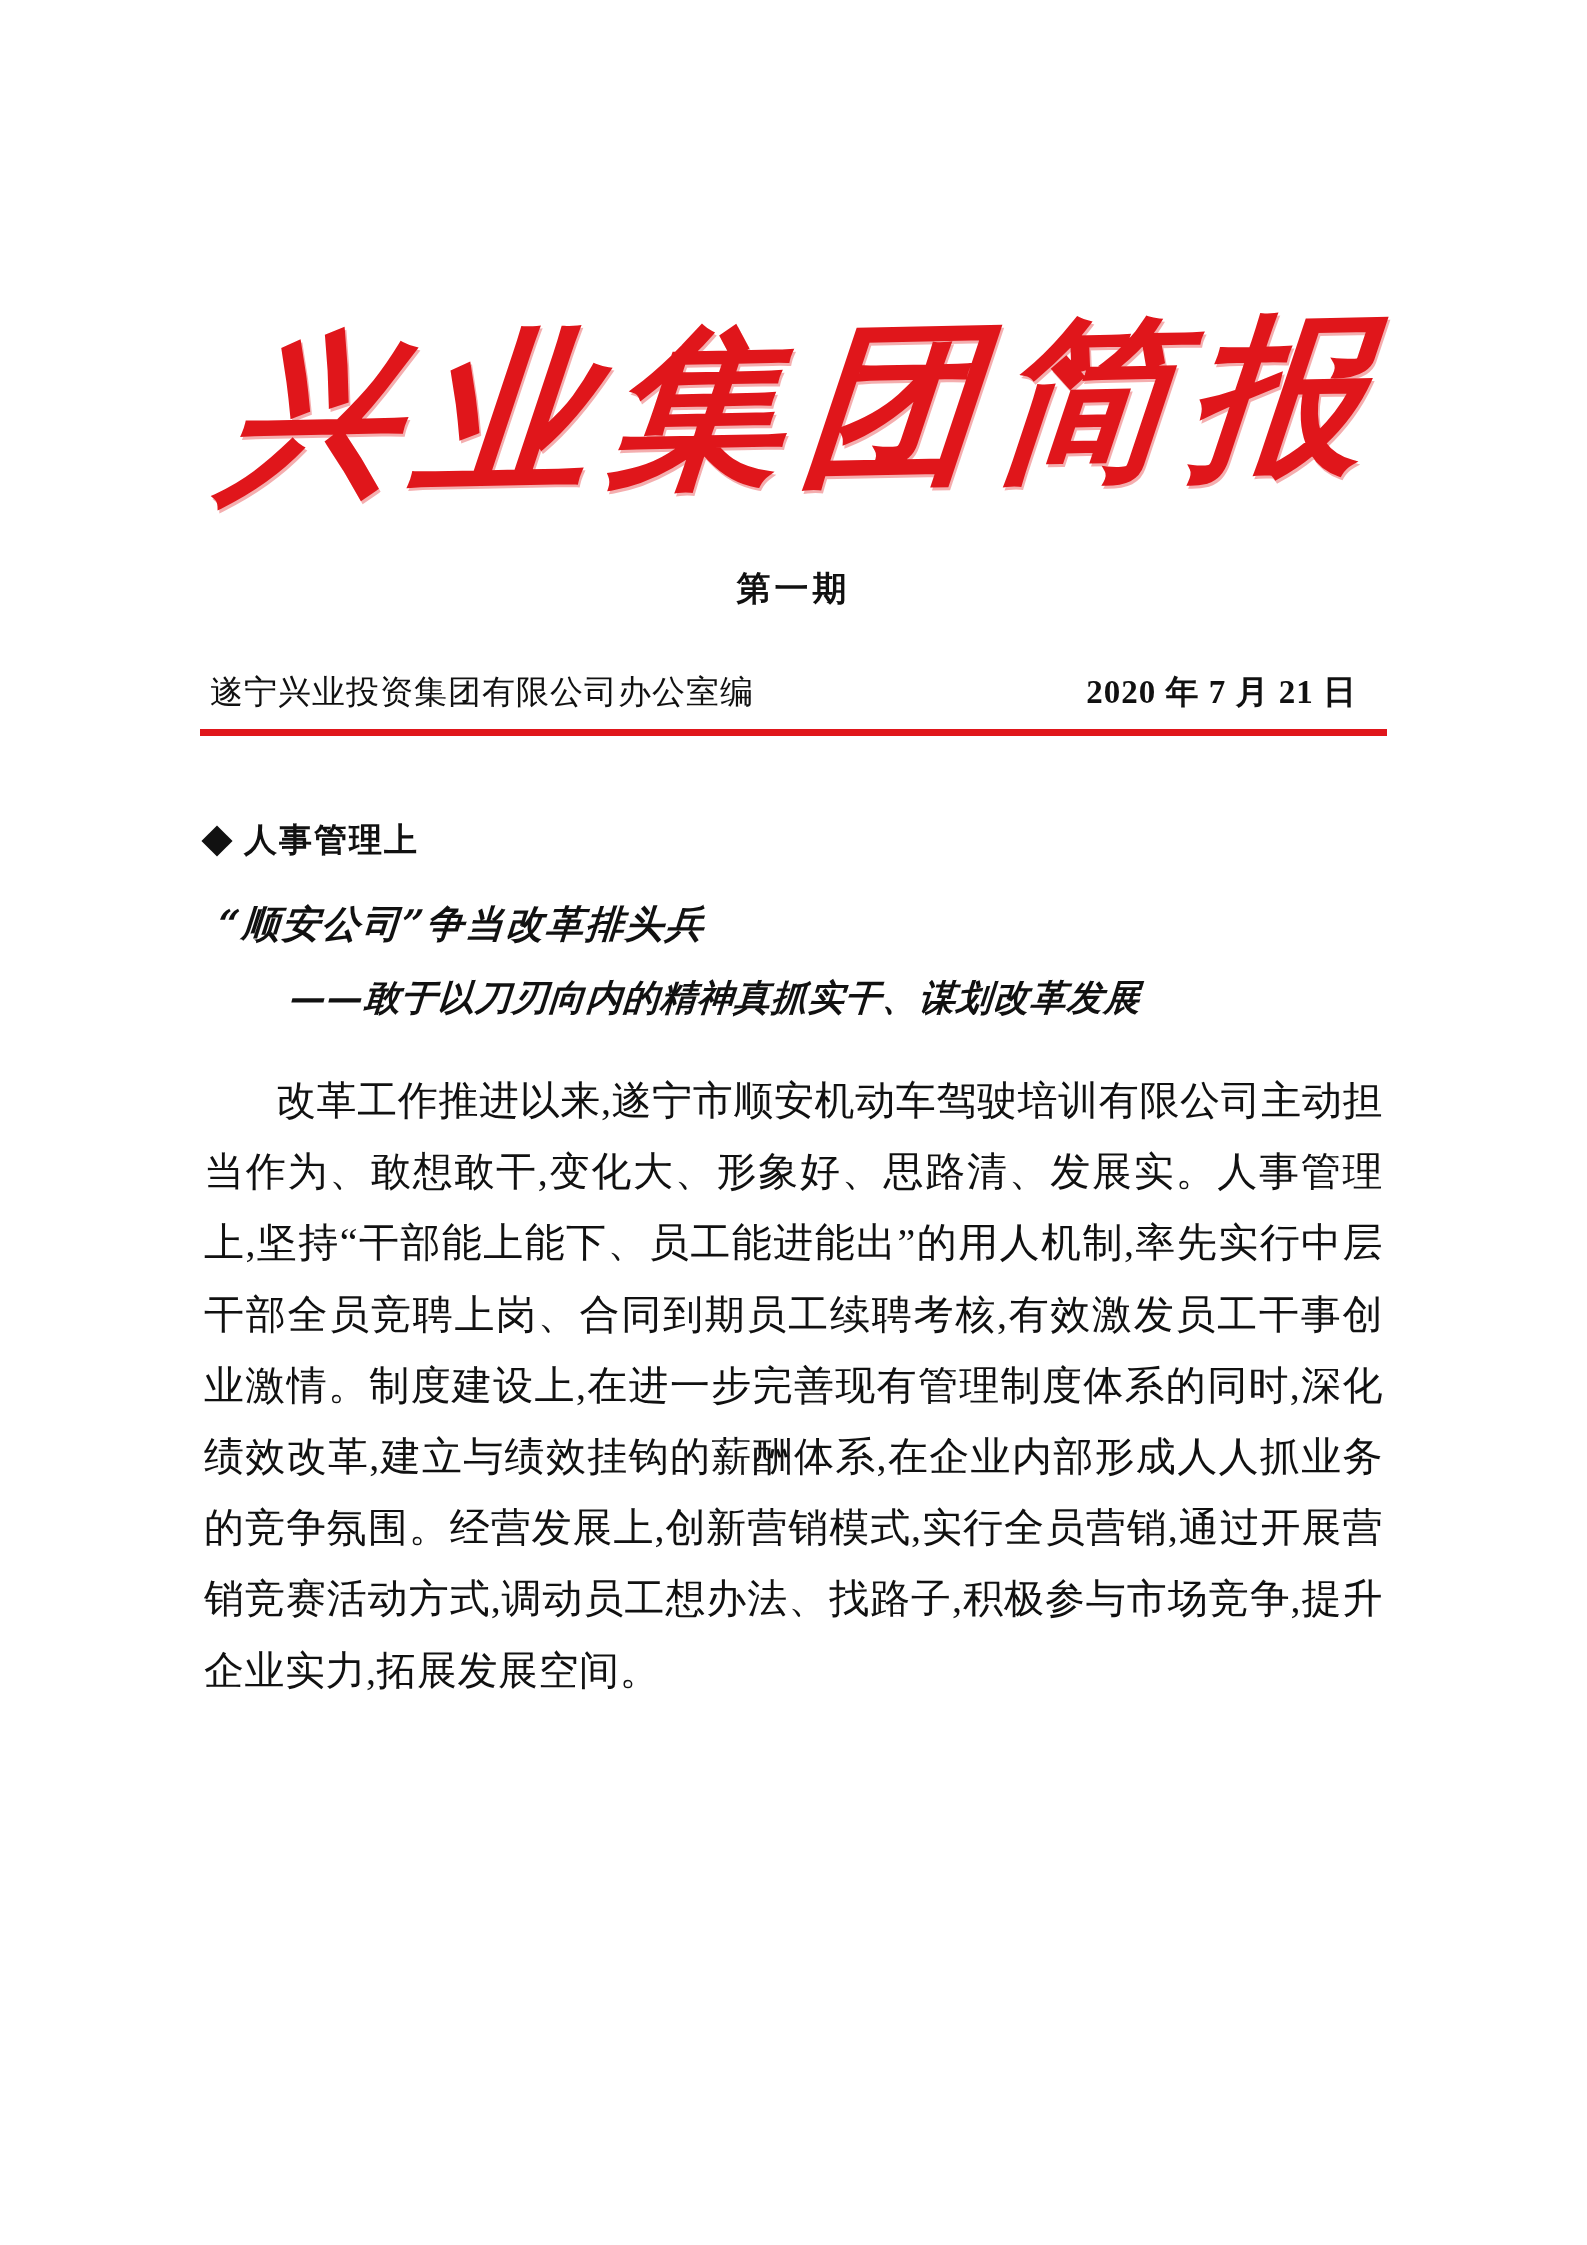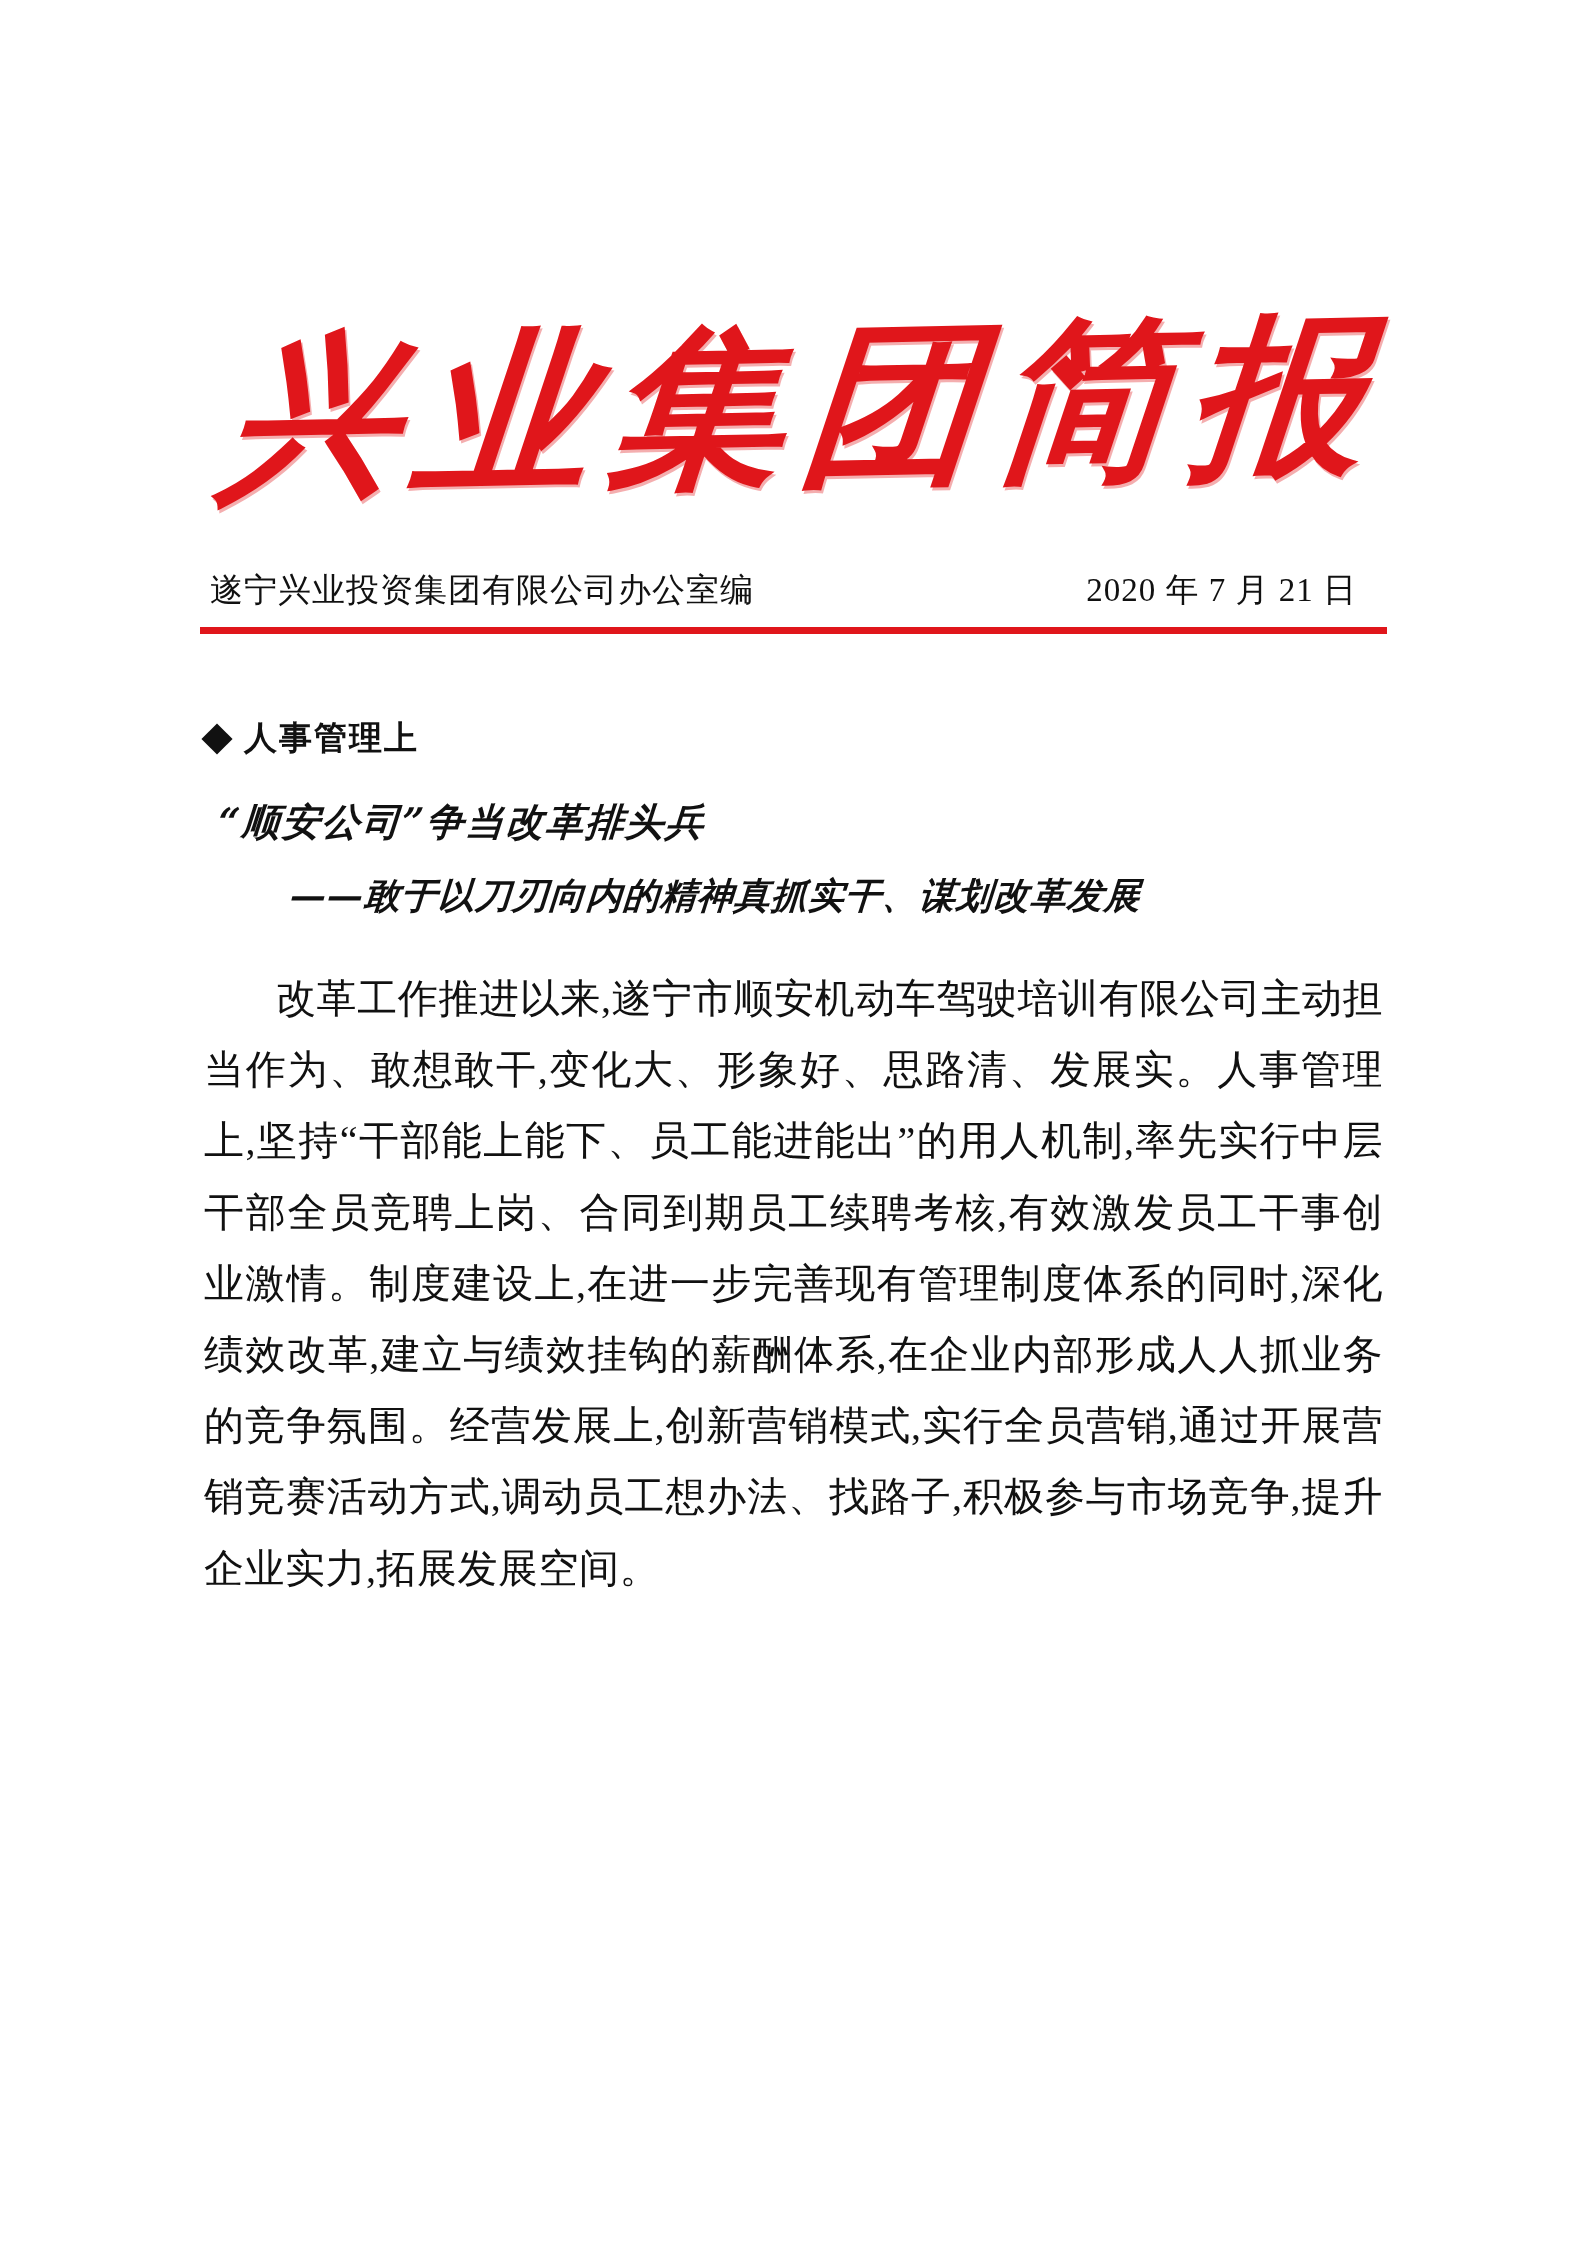--- a/index.html
+++ b/index.html
@@ -63,21 +63,21 @@
     align-items: center;
     margin-top: 58px;
     padding: 0 10px 0 10px;
     font-size: 33px;
     letter-spacing: 1px;
   }
   .meta-left {
     font-weight: 400;
   }
   .meta-right {
-    font-weight: 400;
+    font-weight: 700;
     padding-right: 20px;
   }
 
   .red-rule {
     margin-top: 14px;
     height: 7px;
     background: #e0161b;
     width: 100%;
   }
 
@@ -138,20 +138,21 @@
 </style>
 </head>
 <body>
 
 <div class="page">
 
   <div class="masthead">
     <div class="masthead-title">兴业集团简报</div>
   </div>
 
+  <div class="issue-line">第一期</div>
 
   <div class="meta-row">
     <div class="meta-left">遂宁兴业投资集团有限公司办公室编</div>
     <div class="meta-right">2020 年 7 月 21 日</div>
   </div>
 
   <div class="red-rule"></div>
 
   <div class="section-head">
     <span class="diamond"></span>

